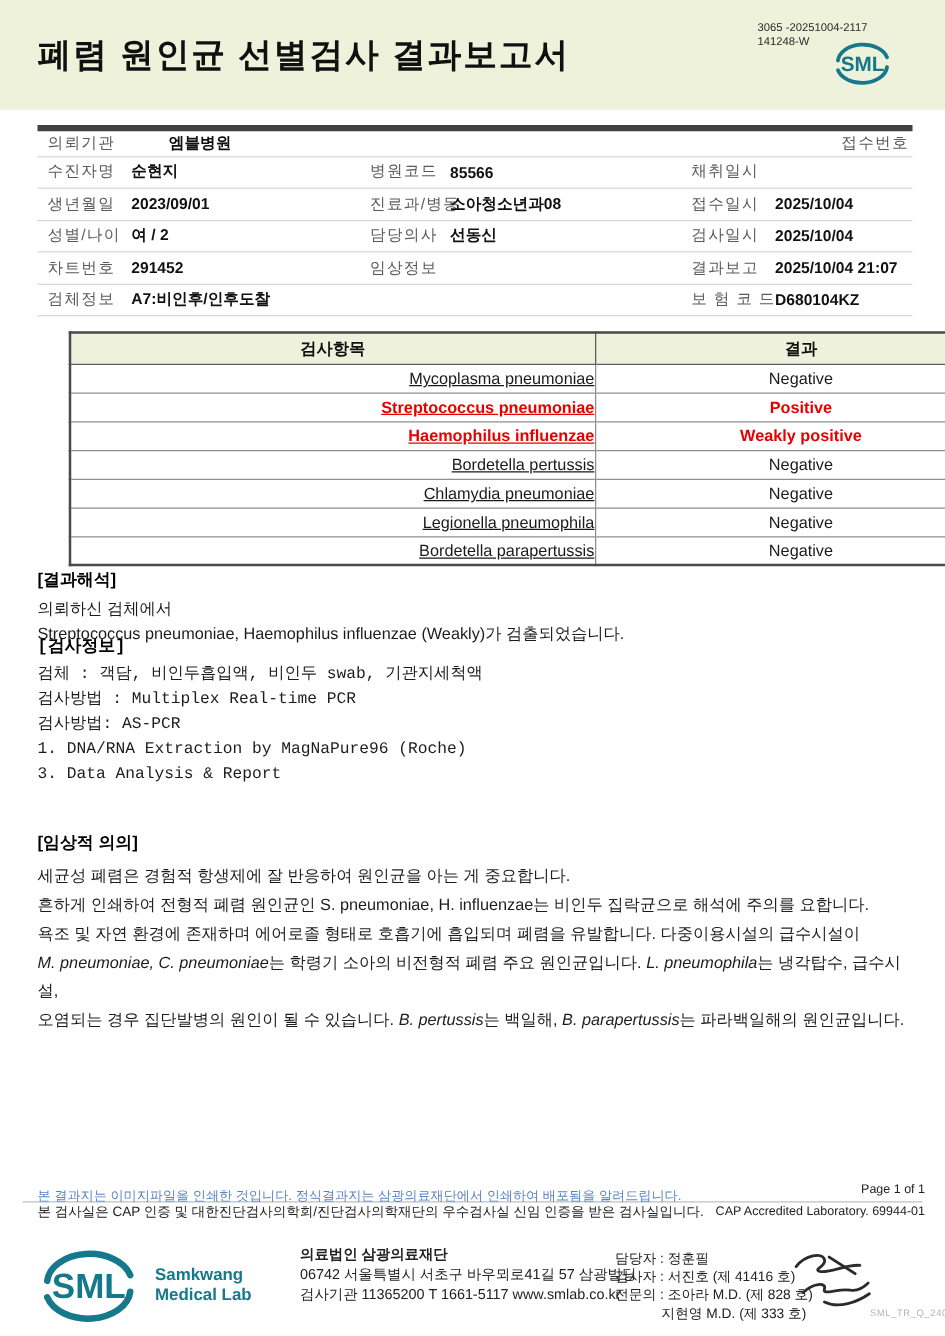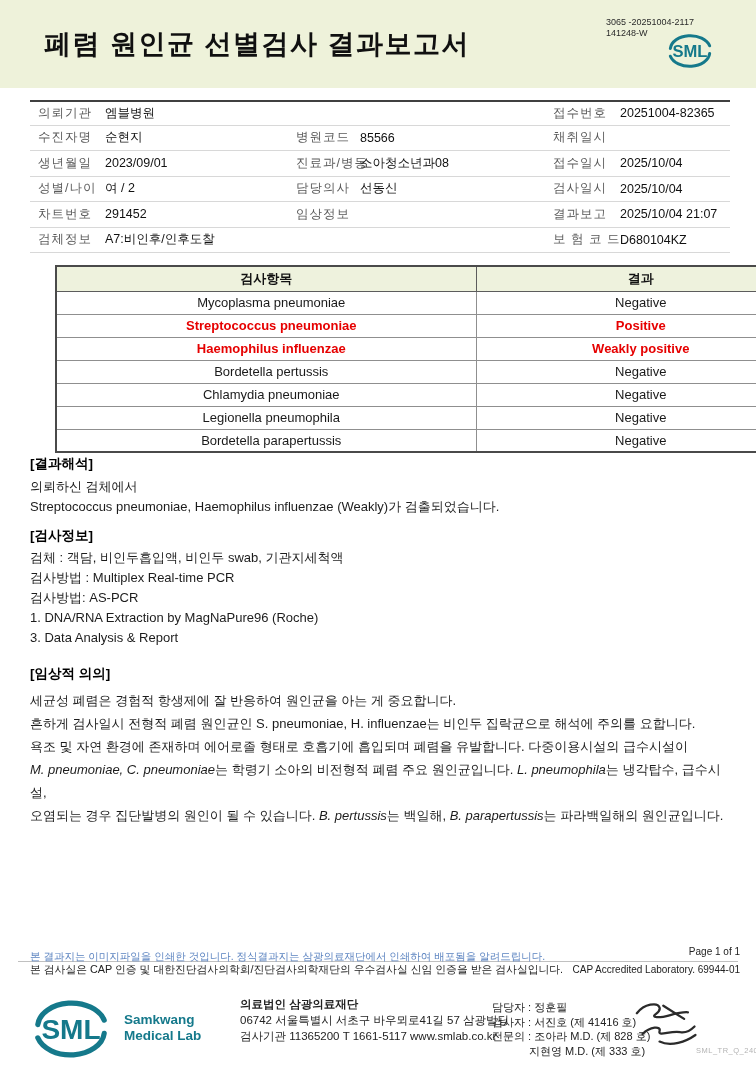--- a/index.html
+++ b/index.html
@@ -1,47 +1,47 @@
 <!DOCTYPE html>
 <html><head>
 <meta charset="utf-8">
 <style>
   * { margin:0; padding:0; box-sizing:border-box; }
   html,body { width:756px; height:1069px; overflow:hidden; }
   body { position:relative; background:#ffffff; font-family:"Liberation Sans", sans-serif; color:#1a1a1a; }
 
   
   .band { position:absolute; left:0; top:0; width:756px; height:88px; background:#eef2da; }
-  .title { position:absolute; left:30px; top:26px; font-size:27px; font-weight:600; letter-spacing:1.5px; color:#101010;margin-left:14px; }
+  .title { position:absolute; left:30px; top:26px; font-size:27px; font-weight:600; letter-spacing:1.5px; color:#101010; }
   .doc-codes { position:absolute; left:606px; top:17px; font-size:9px; line-height:11px; color:#2b2b2b; }
   .logo-top { position:absolute; left:666px; top:30px; }
 
   
   .ptable { position:absolute; left:30px; top:100px; width:700px; }
   .p-row { display:grid; grid-template-columns:75px 183px 72px 185px 75px 110px; align-items:center; height:25.5px; border-bottom:1px solid #d8d8d8; font-size:12.5px; }
-  .p-row:first-child { border-top:2px solid #404040; }
+  .p-row:first-child { border-top:5px solid #404040;gap:30px; }
   .p-label { color:#5a5a5a; padding-left:8px; letter-spacing:1px; white-space:nowrap; }
-  .p-value { color:#111; font-weight:400; white-space:nowrap; }
+  .p-value { color:#111; font-weight:700; white-space:nowrap; }
 
   
   .rtable { position:absolute; left:55px; top:265px; width:752px; border-collapse:collapse; font-size:13px; }
   .rtable th { background:#eef2dd; font-weight:700; height:25px; border:1px solid #5c5c5c; color:#111; }
   .rtable td { height:23px; border:1px solid #8f8f8f; }
   .rtable { border:2px solid #4a4a4a; }
-  td.c-item { text-align:center; padding-left:10px; }
+  td.c-item { text-align:right; padding-left:10px;text-decoration:underline; }
   td.c-res { text-align:center; }
   tr.hl td { color:#e60000; font-weight:700; }
 
   
   .sec { position:absolute; left:30px; font-size:13px; color:#1c1c1c; }
   .sec-h { font-weight:700; font-size:13.5px; color:#000; }
   .sec-interp { top:455px; }
   .sec-interp .ln { line-height:20px; }
   .sec-interp .sec-h { margin-bottom:4px; }
-  .sec-test { top:527px; }
+  .sec-test { top:508px;font-family:Liberation Mono, monospace; }
   .sec-test .ln { line-height:20px; }
   .sec-test .sec-h { margin-bottom:3px; }
   .sec-clin { top:665px; width:700px; }
   .sec-clin .sec-h { margin-bottom:6px; }
   .sec-clin .ln { line-height:23px; }
 
   
   .notice-rule { position:absolute; left:18px; top:961px; width:720px; border-top:1px solid #c0c0c0; }
   .notice-blue { position:absolute; left:30px; top:950px; font-size:10.5px; color:#5b83c0; white-space:nowrap; }
   .notice-black { position:absolute; left:30px; top:963px; font-size:10.8px; color:#222; white-space:nowrap; }
@@ -175,21 +175,21 @@
   <div class="ln">검체 : 객담, 비인두흡입액, 비인두 swab, 기관지세척액</div>
   <div class="ln">검사방법 : Multiplex Real-time PCR</div>
   <div class="ln">검사방법: AS-PCR</div>
   <div class="ln">1. DNA/RNA Extraction by MagNaPure96 (Roche)</div>
   <div class="ln">3. Data Analysis &amp; Report</div>
 </div>
 
 <div class="sec sec-clin">
   <div class="sec-h">[임상적 의의]</div>
   <div class="ln"><span>세균성 폐렴은 경험적 항생제에 잘 반응하여 원인균을 아는 게 중요합니다.</span></div>
-  <div class="ln"><span>흔하게 검사일시 전형적 폐렴 원인균인 </span><span style="">S. pneumoniae, H. influenzae</span><span>는 비인두 집락균으로 해석에 주의를 요합니다.</span></div>
+  <div class="ln"><span>흔하게 인쇄하여 전형적 폐렴 원인균인 </span><span style="">S. pneumoniae, H. influenzae</span><span>는 비인두 집락균으로 해석에 주의를 요합니다.</span></div>
   <div class="ln"><span>욕조 및 자연 환경에 존재하며 에어로졸 형태로 호흡기에 흡입되며 폐렴을 유발합니다. 다중이용시설의 급수시설이</span></div>
   <div class="ln"><span style="font-style: italic;">M. pneumoniae, C. pneumoniae</span><span>는 학령기 소아의 비전형적 폐렴 주요 원인균입니다. </span><span style="font-style: italic;">L. pneumophila</span><span>는 냉각탑수, 급수시설,</span></div>
   <div class="ln"><span>오염되는 경우 집단발병의 원인이 될 수 있습니다. </span><span style="font-style: italic;">B. pertussis</span><span>는 백일해, </span><span style="font-style: italic;">B. parapertussis</span><span>는 파라백일해의 원인균입니다.</span></div>
 </div>
 
 <div class="notice-rule"></div>
 <div class="notice-blue">본 결과지는 이미지파일을 인쇄한 것입니다. 정식결과지는 삼광의료재단에서 인쇄하여 배포됨을 알려드립니다.</div>
 <div class="notice-black">본 검사실은 CAP 인증 및 대한진단검사의학회/진단검사의학재단의 우수검사실 신임 인증을 받은 검사실입니다.</div>
 <div class="page-label">Page 1 of 1</div>
 <div class="cap-label">CAP Accredited Laboratory. 69944-01</div>

